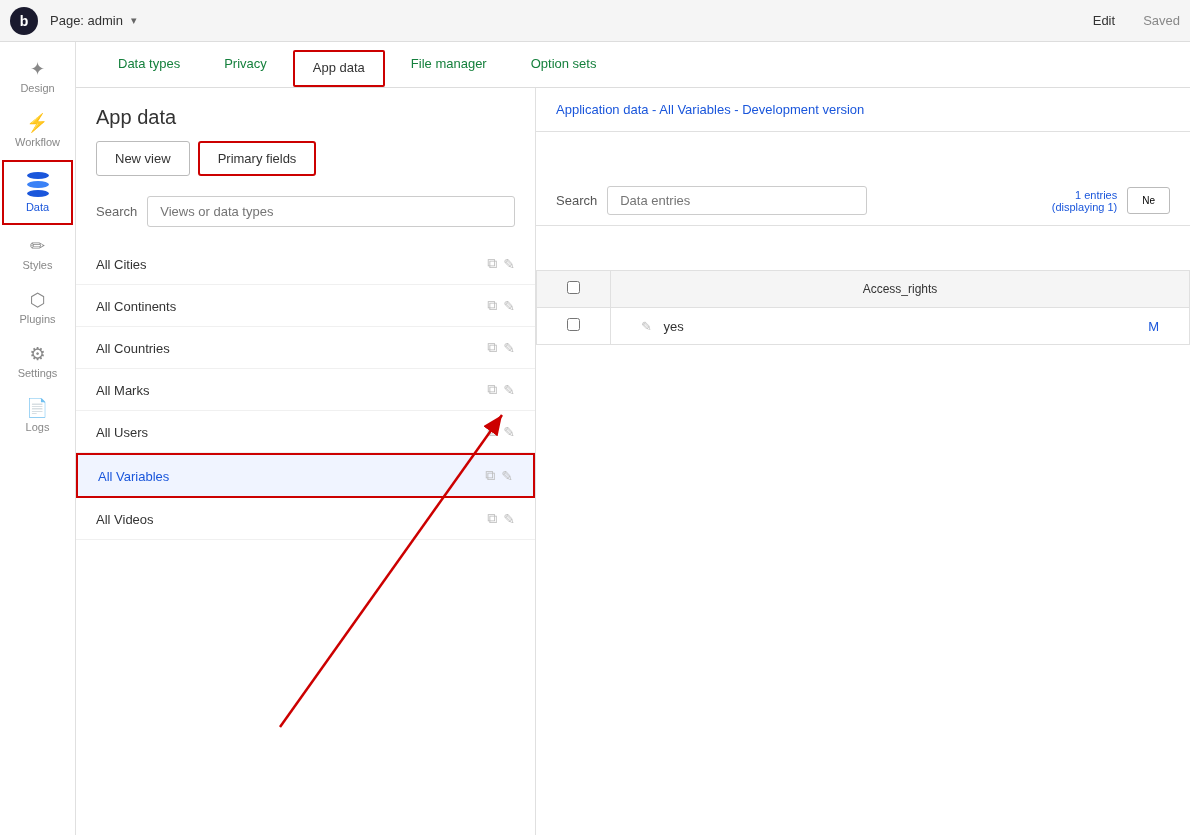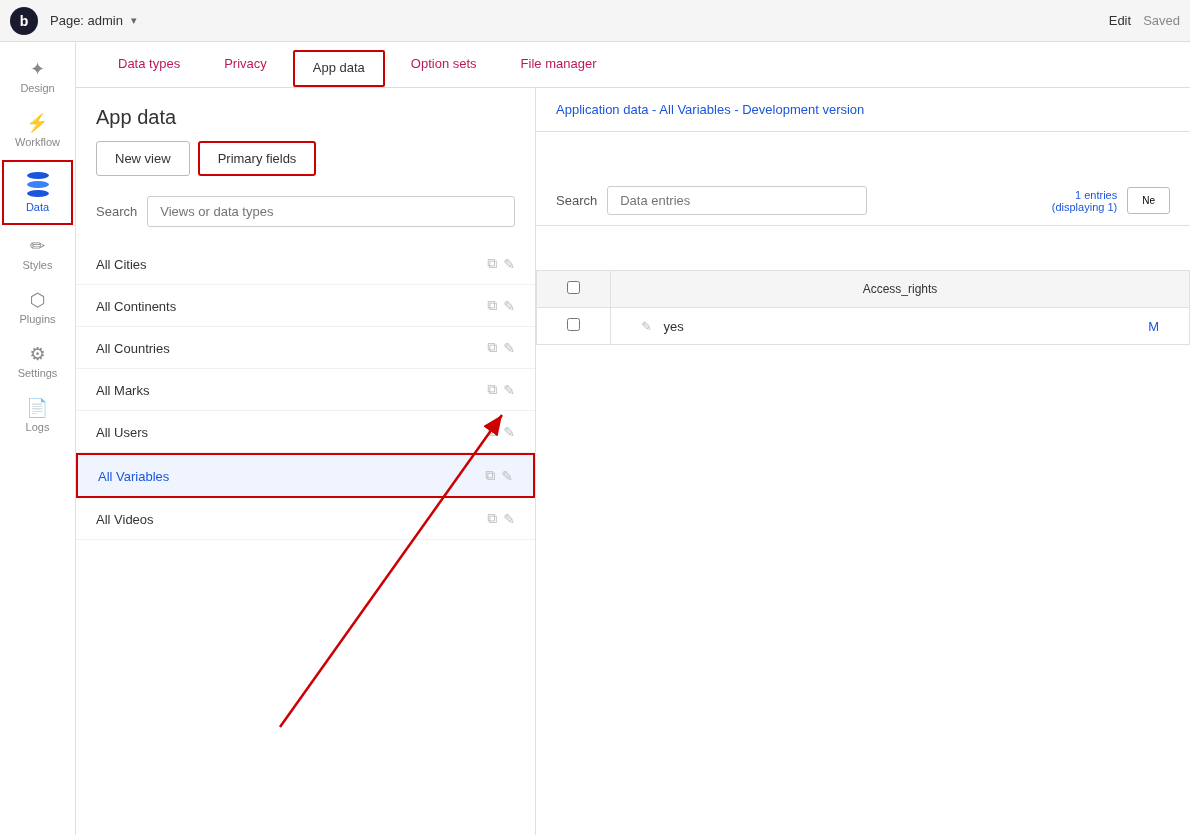--- a/index.html
+++ b/index.html
@@ -23,21 +23,21 @@
       color: #fff; font-weight: bold; font-size: 14px;
       margin-right: 4px;
     }
     .topbar-page {
       color: #333; font-size: 13px;
     }
     .topbar-dropdown {
       color: #666; font-size: 11px; cursor: pointer;
     }
     .topbar-separator { flex: 1; }
-    .topbar-edit { color: #333; font-size: 13px; margin-right: 4px; }
+    .topbar-edit { color: #333; font-size: 13px; margin-right: 20px; }
     .topbar-saved { color: #888; font-size: 13px; }
 
     
     .main-layout {
       display: flex;
       height: calc(835px - 42px);
     }
 
     
     .sidebar {
@@ -96,21 +96,21 @@
     
     .tabs-bar {
       display: flex;
       border-bottom: 1px solid #ddd;
       padding: 0 20px;
       background: #fff;
     }
     .tab {
       padding: 14px 22px;
       font-size: 13px;
-      color: #be185d;
+      color: #15803d;
       cursor: pointer;
       border-bottom: 2px solid transparent;
       text-decoration: none;
     }
     .tab.active-tab {
       border: 2px solid #c00;
       border-radius: 2px;
       margin: 8px 4px 0 4px;
       padding: 8px 18px;
       color: #333;
@@ -353,22 +353,22 @@
     </div>
 
   </div>
 
   <div class="content">
 
     <div class="tabs-bar">
       <a class="tab">Data types</a>
       <a class="tab">Privacy</a>
       <a class="tab active-tab">App data</a>
+      <a class="tab">File manager</a>
       <a class="tab">Option sets</a>
-      <a class="tab">File manager</a>
     </div>
 
     <div class="app-data-section">
 
       <div class="left-panel">
         <div class="app-data-header">App data</div>
 
         <div class="left-panel-actions">
           <button class="btn-outline">New view</button>
           <button class="btn-outline highlighted">Primary fields</button>

